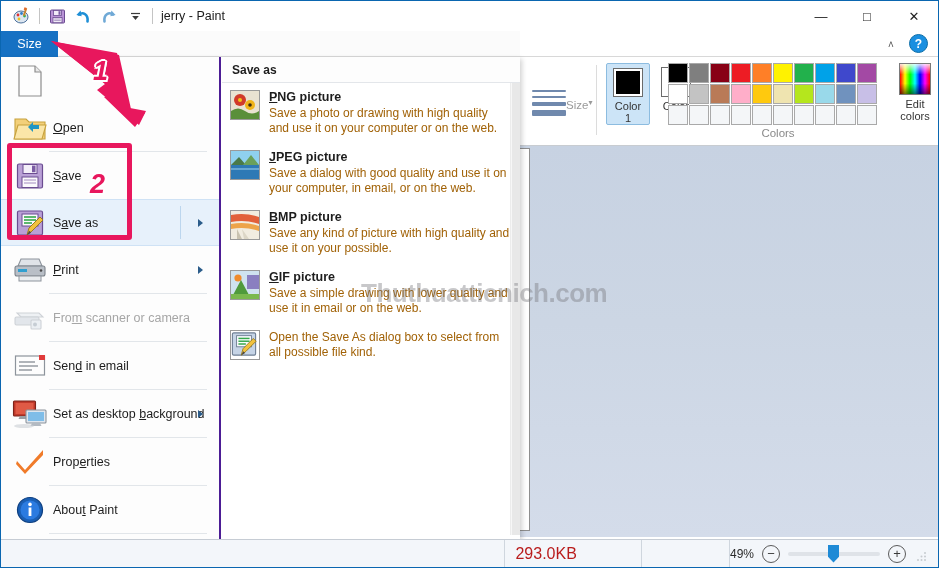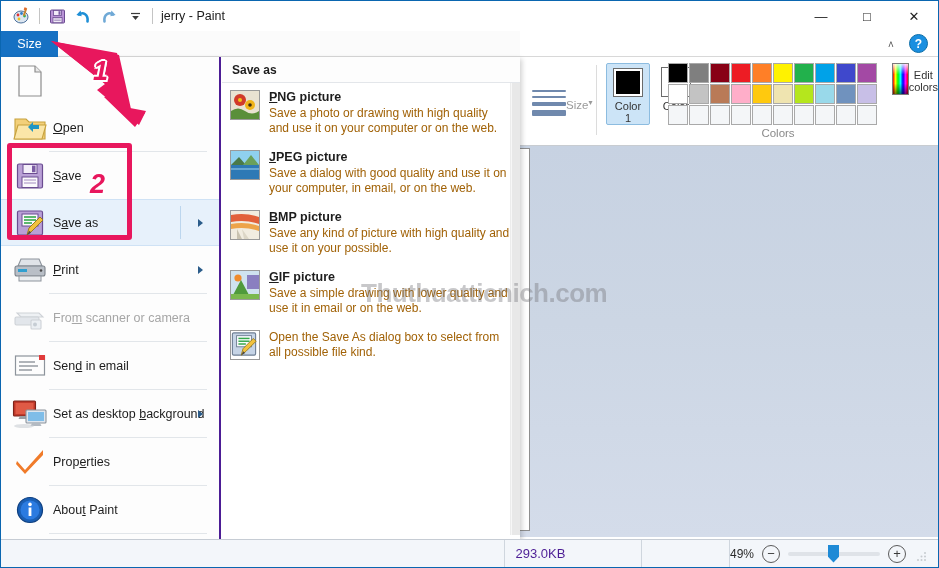--- a/index.html
+++ b/index.html
@@ -99,21 +99,21 @@
   .color-cap { font-size: 11px; color: #333; text-align: center; line-height: 12px; margin-top: 3px; }
 
   .swatches { position: absolute; left: 148px; top: 4px; }
   .sw-row { display: flex; }
   .sw {
     width: 20px; height: 20px; margin: 0 1px 1px 0;
     border: 1px solid #a9a9a9; background: #f4f6f8;
   }
   .edit-colors {
     position: absolute; left: 372px; top: 4px; width: 46px;
-    display: flex; flex-direction: row; align-items: center;
+    display: flex; flex-direction: column; align-items: center;
   }
   .ec-chip {
     width: 32px; height: 32px; border: 1px solid #7a7a7a;
     background:
       linear-gradient(to bottom, rgba(255,255,255,.85), rgba(255,255,255,0) 35%, rgba(0,0,0,0) 65%, rgba(0,0,0,.55)),
       linear-gradient(to right, #ff0000, #ffff00, #00ff00, #00ffff, #0000ff, #ff00ff, #ff0000);
   }
   .ec-cap { font-size: 11px; color: #333; text-align: center; line-height: 12px; margin-top: 3px; }
   .colors-label {
     position: absolute; left: 148px; top: 70px; width: 220px;
@@ -130,21 +130,21 @@
     background: #ffffff; border: 1px solid #8f8f8f;
   }
 
   
   .statusbar {
     position: absolute; left: 0; bottom: 0; width: 937px; height: 28px;
     background: #f3f6fa; border-top: 1px solid #c6ccd4;
     display: flex; align-items: center;
   }
   .sb-cell { height: 27px; display: flex; align-items: center; padding: 0 10px;
-    border-right: 1px solid #cfd6de; font-size: 13px; color: #4c1d95; }
+    border-right: 1px solid #cfd6de; font-size: 16px; color: #b91c1c; }
   .sb-size { width: 140px; }
   .sb-mid { width: 90px; }
   .zoomgrp { margin-left: auto; display: flex; align-items: center; gap: 8px; padding-right: 10px; }
   .zoom-pct { font-size: 12px; color: #2b2b2b; }
   .zoom-circ {
     width: 18px; height: 18px; border-radius: 50%; border: 1.5px solid #5a5a5a;
     display: flex; align-items: center; justify-content: center;
     font-size: 13px; color: #3a3a3a; line-height: 1;
   }
   .zoom-track { position: relative; width: 92px; height: 4px; background: #dfe3e8; border-radius: 2px; }

